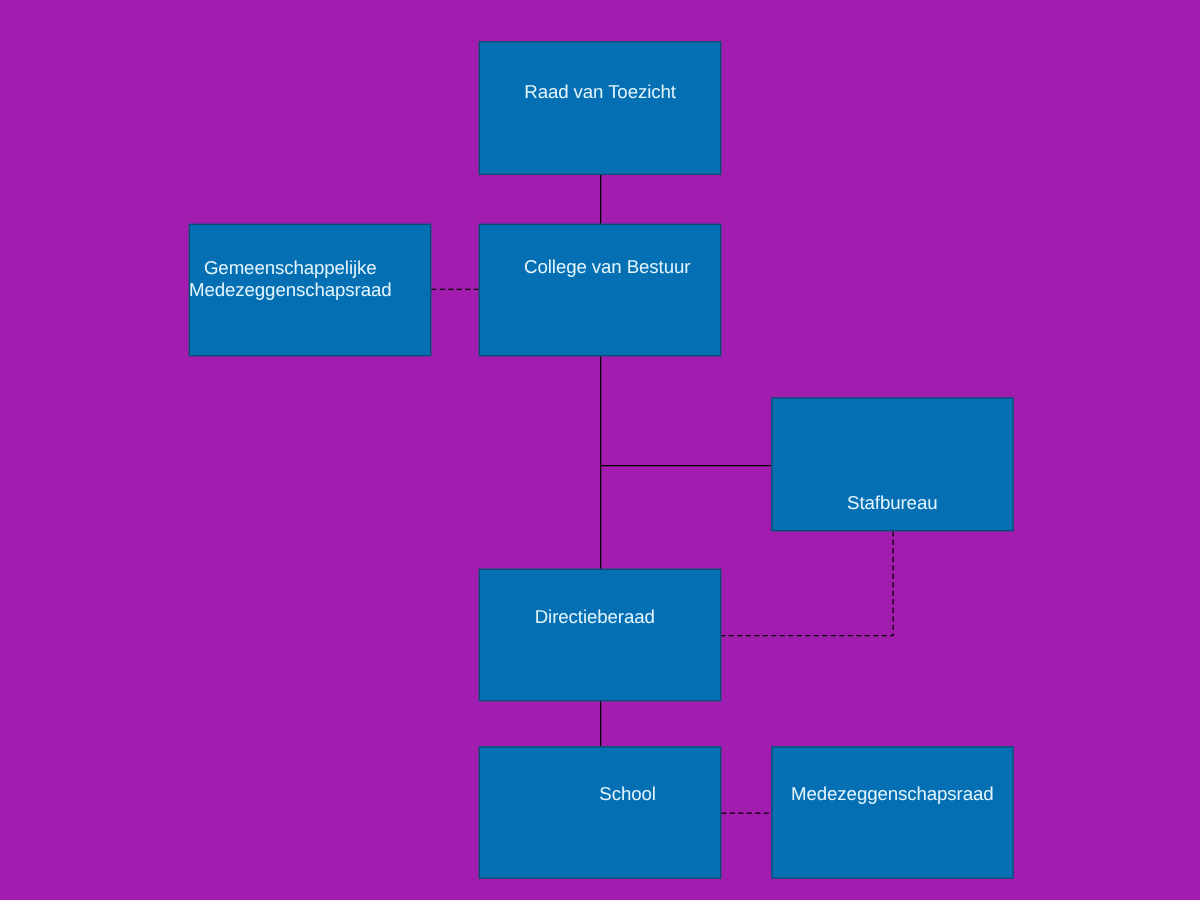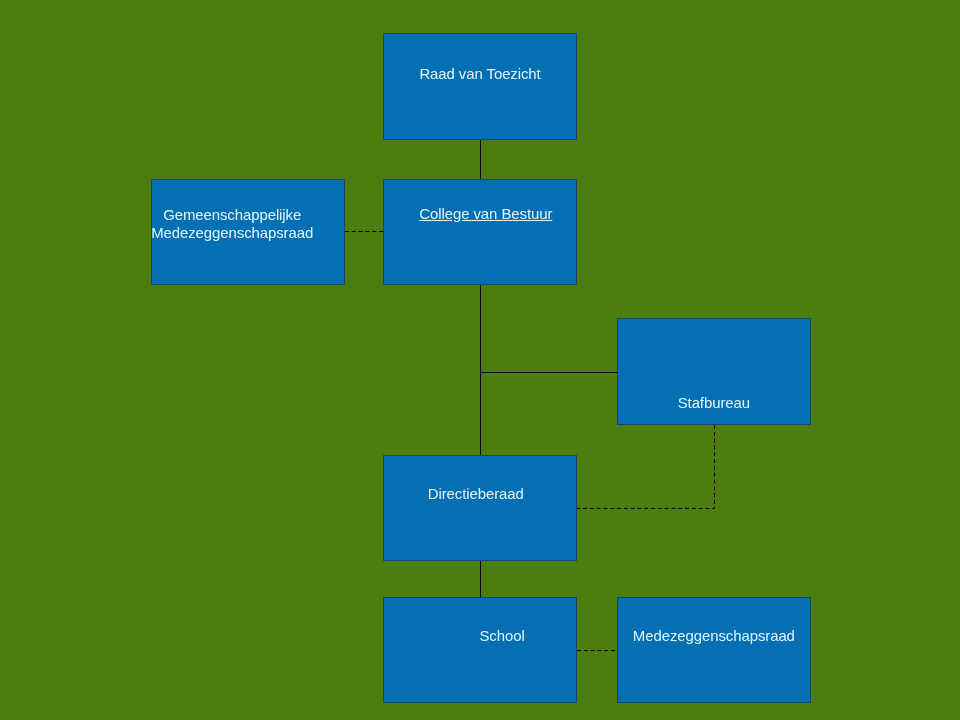--- a/index.html
+++ b/index.html
@@ -32,21 +32,21 @@
     color:#E2F5FD;
     text-align:center;
     white-space:pre;
     letter-spacing:-0.08px;
     pointer-events:none;
   }
 </style>
 </head>
 <body style="background: rgb(255, 255, 255);">
 
-<div id="stage" style="background: #4d7c0f;">
+<div id="stage" style="background: #a21caf;">
 
   <svg class="links" id="links" viewBox="0 0 960 720" width="960" height="720">
     <path id="c0" fill="none" stroke="#000000" stroke-width="1" d="M480.5 140 L480.5 179.5"></path>
     <path id="c1" fill="none" stroke="#000000" stroke-width="1" d="M345 231.5 L383 231.5" stroke-dasharray="4.1 2.7"></path>
     <path id="c2" fill="none" stroke="#000000" stroke-width="1" d="M480.5 285 L480.5 455.5"></path>
     <path id="c3" fill="none" stroke="#000000" stroke-width="1" d="M480 372.5 L617 372.5"></path>
     <path id="c4" fill="none" stroke="#000000" stroke-width="1" d="M714.5 425 L714.5 508.4 L577 508.4" stroke-dasharray="4.1 2.7"></path>
     <path id="c5" fill="none" stroke="#000000" stroke-width="1" d="M480.5 560 L480.5 597.5"></path>
     <path id="c6" fill="none" stroke="#000000" stroke-width="1" d="M577 650.5 L617 650.5" stroke-dasharray="4.1 2.7"></path>
   </svg>
@@ -54,21 +54,21 @@
   <div id="nodes">
 
     <div id="n0" class="node" style="left: 383.3px; top: 33.2px; width: 193.5px; height: 106.7px; background: rgb(5, 111, 179); border-color: rgb(13, 74, 108);"></div>
     <div id="l0" class="node-label" style="left: 383.3px; width: 193.5px; top: 64.8px; color: rgb(226, 245, 253);">Raad van Toezicht</div>
 
     <div id="n1" class="node" style="left: 151.2px; top: 179.1px; width: 193.5px; height: 105.8px; background: rgb(5, 111, 179); border-color: rgb(13, 74, 108);"></div>
     <div id="l1" class="node-label" style="left: 151.2px; width: 162px; top: 206.2px; color: rgb(226, 245, 253);">Gemeenschappelijke
 Medezeggenschapsraad</div>
 
     <div id="n2" class="node" style="left: 383.3px; top: 179.3px; width: 193.5px; height: 105.5px; background: rgb(5, 111, 179); border-color: rgb(13, 74, 108);"></div>
-    <div id="l2" class="node-label" style="left: 383.3px; width: 205px; top: 204.6px; color: rgb(226, 245, 253); text-decoration: underline;">College van Bestuur</div>
+    <div id="l2" class="node-label" style="left: 383.3px; width: 205px; top: 204.6px; color: rgb(226, 245, 253);">College van Bestuur</div>
 
     <div id="n3" class="node" style="left: 617px; top: 318.4px; width: 193.7px; height: 106.5px; background: rgb(5, 111, 179); border-color: rgb(13, 74, 108);"></div>
     <div id="l3" class="node-label" style="left: 617px; width: 193.7px; top: 352.4px; color: rgb(226, 245, 253); margin-top: 42px;">Stafbureau</div>
 
     <div id="n4" class="node" style="left: 383.3px; top: 455.3px; width: 193.5px; height: 105.5px; background: rgb(5, 111, 179); border-color: rgb(13, 74, 108);"></div>
     <div id="l4" class="node-label" style="left: 383.3px; width: 185px; top: 485.2px; color: rgb(226, 245, 253);">Directieberaad</div>
 
     <div id="n5" class="node" style="left: 383.3px; top: 597.4px; width: 193.5px; height: 105.4px; background: rgb(5, 111, 179); border-color: rgb(13, 74, 108);"></div>
     <div id="l5" class="node-label" style="left: 383.3px; width: 193.5px; top: 627.4px; color: rgb(226, 245, 253); padding-left: 22px;">School</div>
 

